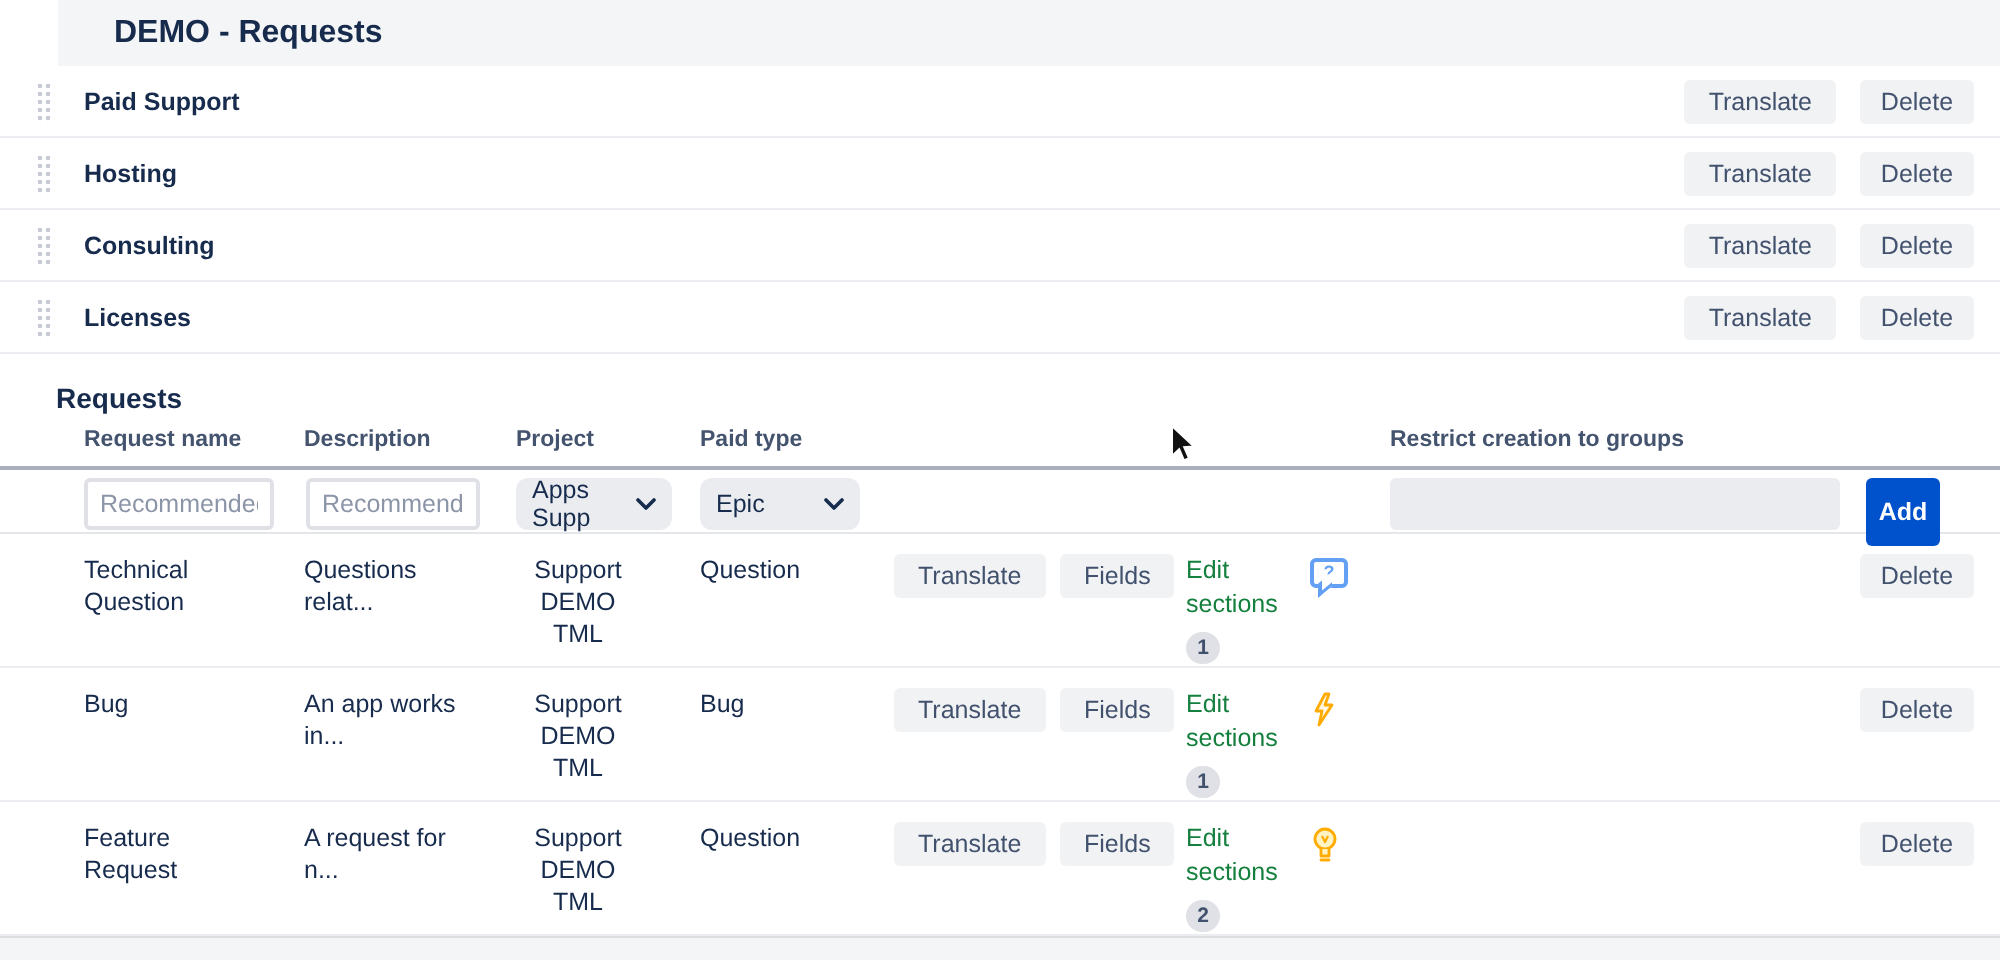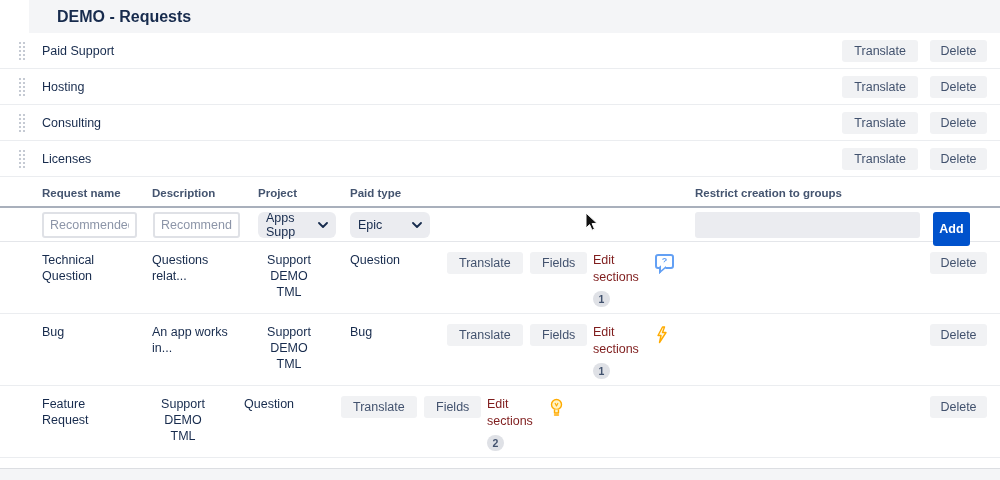--- a/index.html
+++ b/index.html
@@ -11,21 +11,21 @@
   .page-header { height:33px; flex:0 0 33px; background:#F4F5F7; display:flex; align-items:center;
                  padding-left:28px;margin-left:29px; }
   .page-title { font-size:16px; font-weight:bold; color:#172B4D; }
 
   
   .type-row { height:36px; flex:0 0 36px; display:flex; align-items:center;
               border-bottom:1px solid #EBEDF0; padding:0 13px 0 18px; }
   .drag-handle { width:8px; height:22px; flex:0 0 8px;
       background-image:radial-gradient(circle, #C5CAD3 1px, rgba(0,0,0,0) 1.3px);
       background-size:4px 4px; background-position:0 1px; }
-  .type-label { margin-left:16px; font-size:12.5px; color:#172B4D; }
+  .type-label { margin-left:16px; font-size:12.5px; color:#172B4D;font-weight:bold; }
   .spacer { flex:1; }
   .btn { font-family:"Liberation Sans", sans-serif; font-size:12.5px; font-weight:500; color:#42526E;
          background:#F1F2F4; border:none; border-radius:3px; padding:4px 12px; cursor:pointer;
          line-height:14px; }
   .btn.delete-btn { width:57px; margin-left:12px; padding:4px 0; text-align:center; }
 
   
   .section-title { font-size:14px; font-weight:bold; color:#172B4D; margin:14px 0 0 28px; }
   .table-head { position:relative; height:31px; border-bottom:2px solid #A9B0BC; }
   .th { position:absolute; bottom:7px; font-size:11.5px; font-weight:bold; color:#44546F; white-space:nowrap; }
@@ -57,21 +57,21 @@
   .c-handle { width:24px; flex:0 0 24px; padding-top:2px; }
   .c-name { width:110px; flex:0 0 110px; padding-right:20px; }
   .c-desc { width:106px; flex:0 0 106px; padding-right:26px; }
   .c-proj { width:92px; flex:0 0 92px; padding-right:30px;text-align:center; }
   .c-itype { width:97px; flex:0 0 97px; }
   .c-translate { width:83px; flex:0 0 83px; }
   .c-fields { width:63px; flex:0 0 63px; }
   .c-edit { width:62px; flex:0 0 62px; }
   .c-icon { width:45px; flex:0 0 45px; padding-top:2px; }
   .c-delete { width:57px; flex:0 0 57px; }
-  .edit-link { display:block; width:52px; color:#7f1d1d; text-decoration:none; font-size:12.5px;
+  .edit-link { display:block; width:52px; color:#15803d; text-decoration:none; font-size:12.5px;
                line-height:17px; cursor:pointer; }
   .badge { display:inline-block; min-width:17px; height:16px; margin-top:5px; padding:0 5px;
            background:#DFE1E6; border-radius:8px; font-size:10.5px; font-weight:bold; color:#42526E;
            text-align:center; line-height:16px; }
   .q-bubble { position:relative; width:19px; height:15px; border:2px solid #63A0F4; border-radius:3px;
               color:#63A0F4; font-size:9px; font-weight:bold; text-align:center; line-height:11px; }
   .q-bubble:after { content:""; position:absolute; left:2px; bottom:-4px; width:5px; height:5px;
               background:#fff; border-left:2px solid #63A0F4; border-bottom:2px solid #63A0F4;
               transform:skewY(-40deg); }
   .footer-band { margin-top:auto; flex:0 0 12px; background:#F4F5F7; border-top:1px solid #DCDEE2; }
@@ -109,20 +109,21 @@
     <button class="btn delete-btn">Delete</button>
   </div>
   <div class="type-row">
     <span class="drag-handle"></span>
     <span class="type-label">Licenses</span>
     <span class="spacer"></span>
     <button class="btn">Translate</button>
     <button class="btn delete-btn">Delete</button>
   </div>
 
+  <div class="section-title">Requests</div>
 
   <div class="table-head">
     <span class="th th1">Request name</span>
     <span class="th th2">Description</span>
     <span class="th th3">Project</span>
     <span class="th th4">Paid type</span>
     <span class="th th5">Restrict creation to groups</span>
   </div>
 
   <div class="add-row">
@@ -180,20 +181,21 @@
         <path d="M7.5 1 L3 9.5 H6 L4.5 16.5 L11 6.5 H7.5 L9.5 1 Z" fill="#FFF7DF" stroke="#FFAB00" stroke-width="1.4" stroke-linejoin="round"></path>
       </svg>
     </div>
     <div class="spacer"></div>
     <div class="c-delete"><button class="btn delete-btn" style="margin-left:0;">Delete</button></div>
   </div>
 
   <div class="data-row">
     <div class="c-handle"><span class="drag-handle"></span></div>
     <div class="c-name">Feature Request</div>
+    <div class="c-desc">A request for n...</div>
     <div class="c-proj">Support DEMO TML</div>
     <div class="c-itype">Question</div>
     <div class="c-translate"><button class="btn">Translate</button></div>
     <div class="c-fields"><button class="btn">Fields</button></div>
     <div class="c-edit">
       <a class="edit-link">Edit sections</a>
       <span class="badge">2</span>
     </div>
     <div class="c-icon">
       <svg width="15" height="19" viewBox="0 0 15 19">

